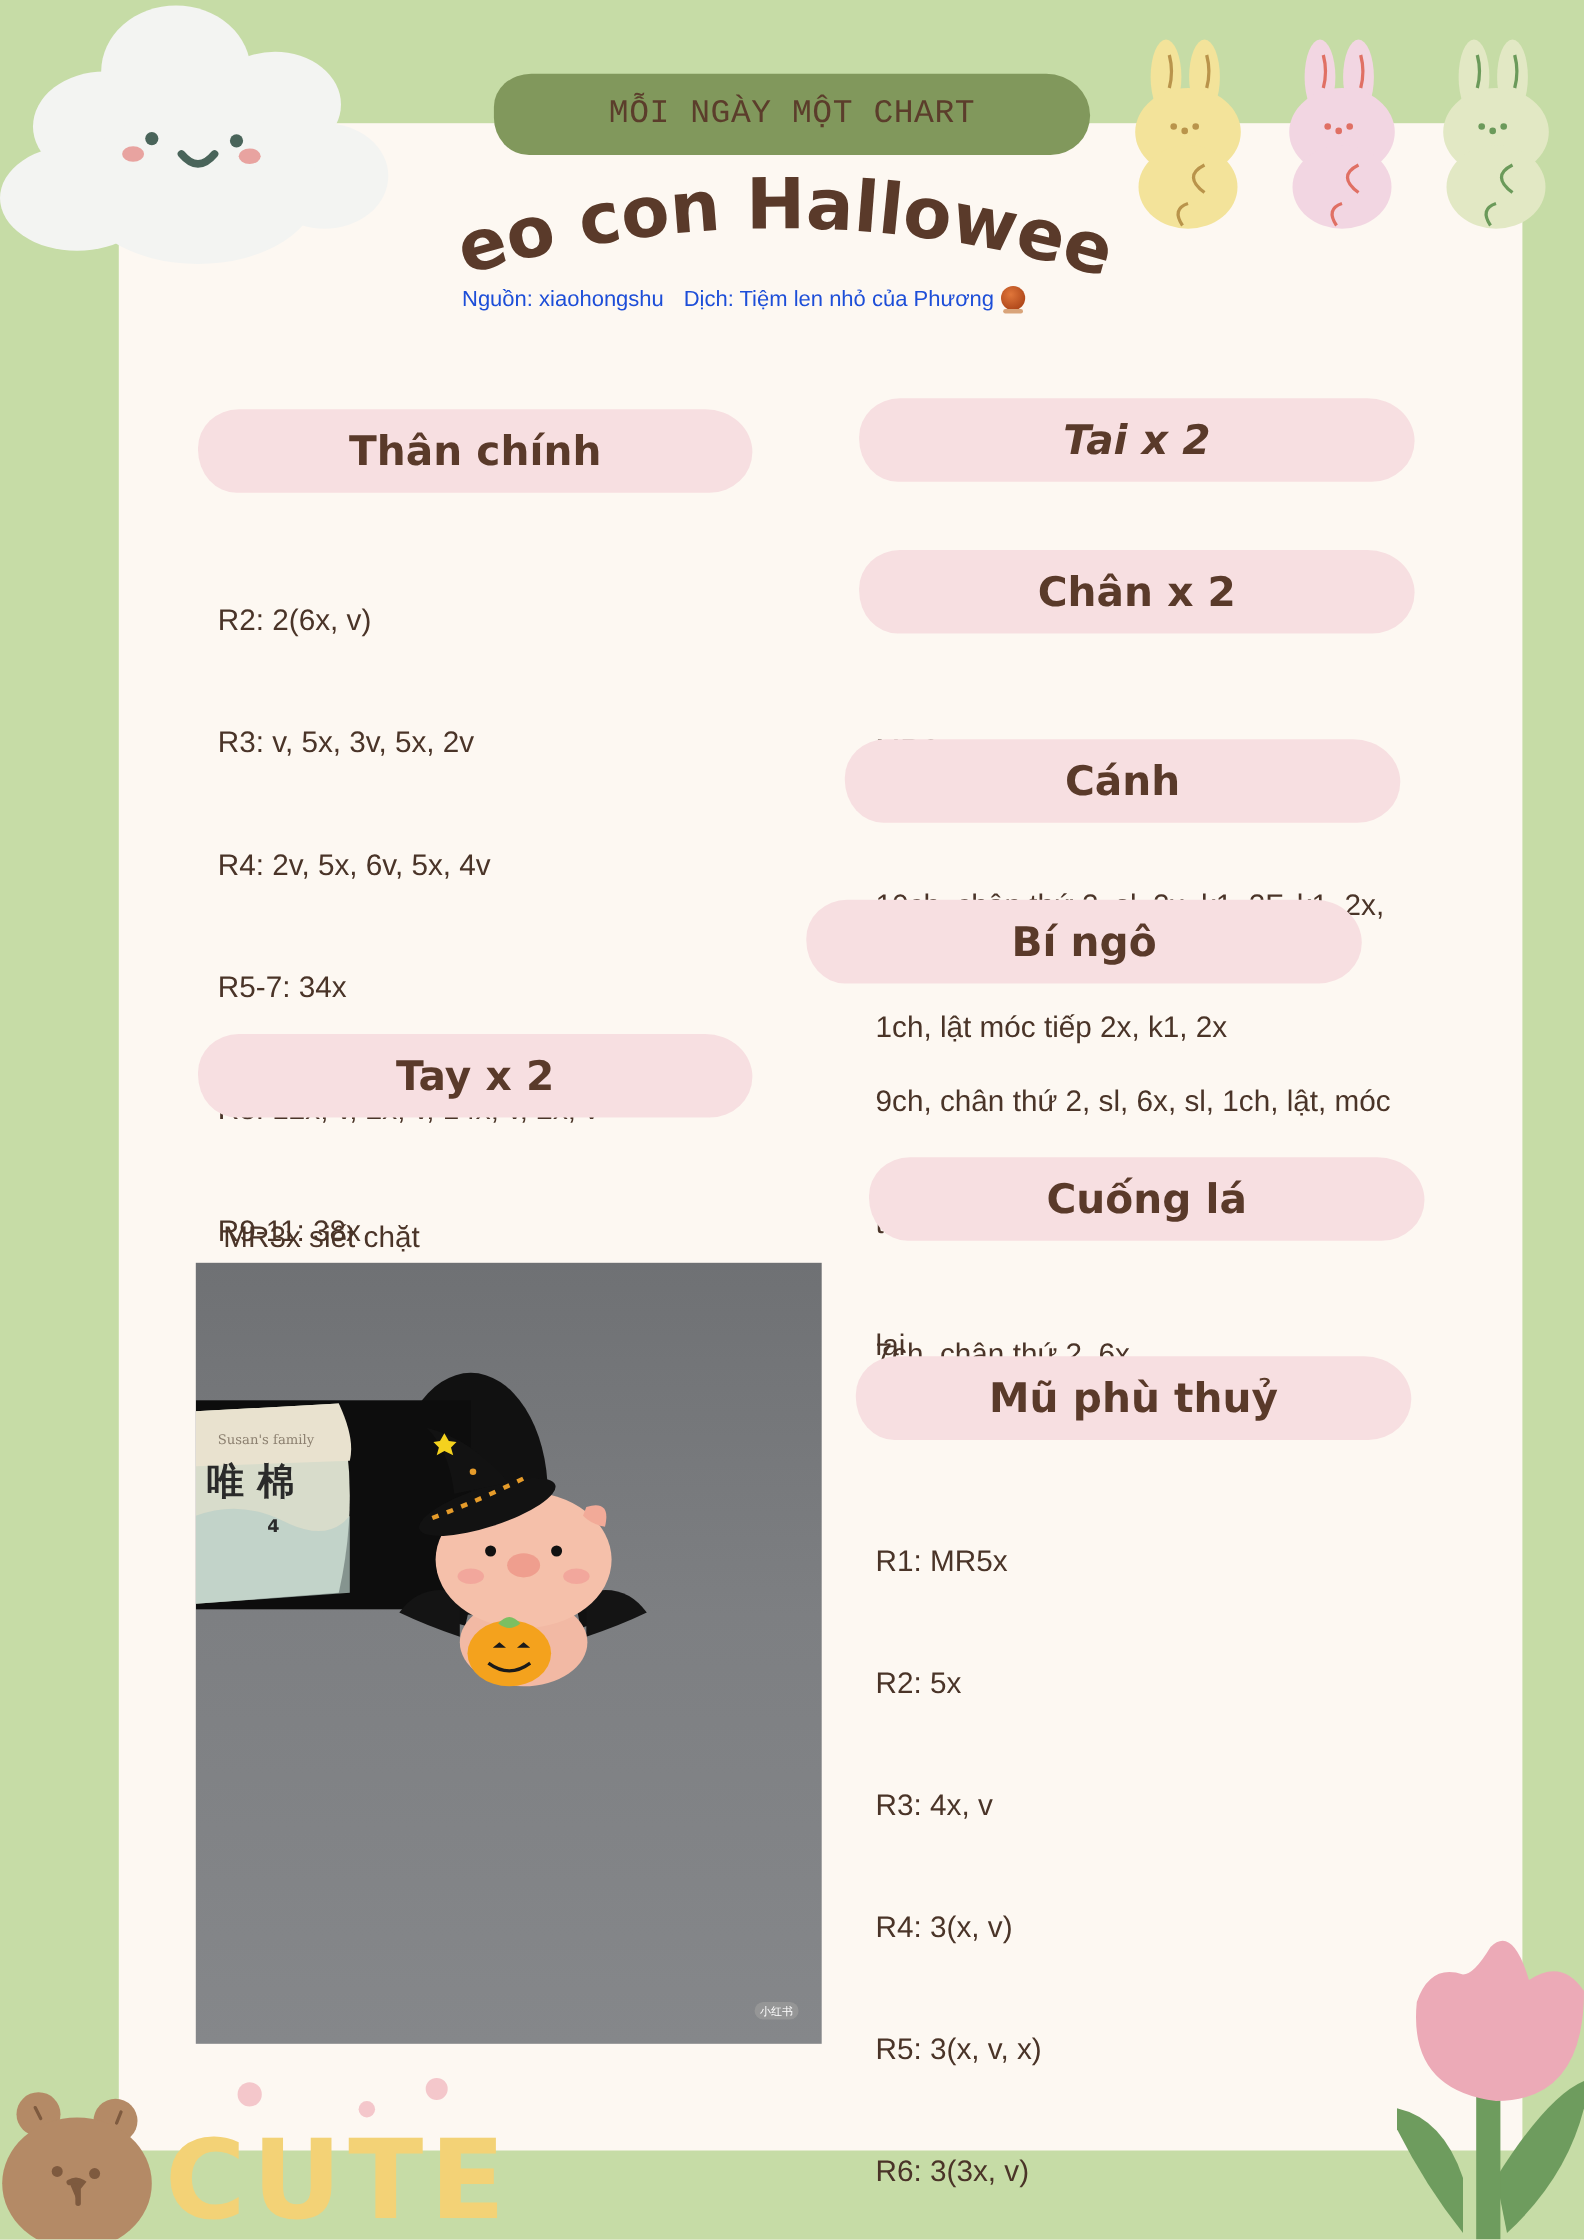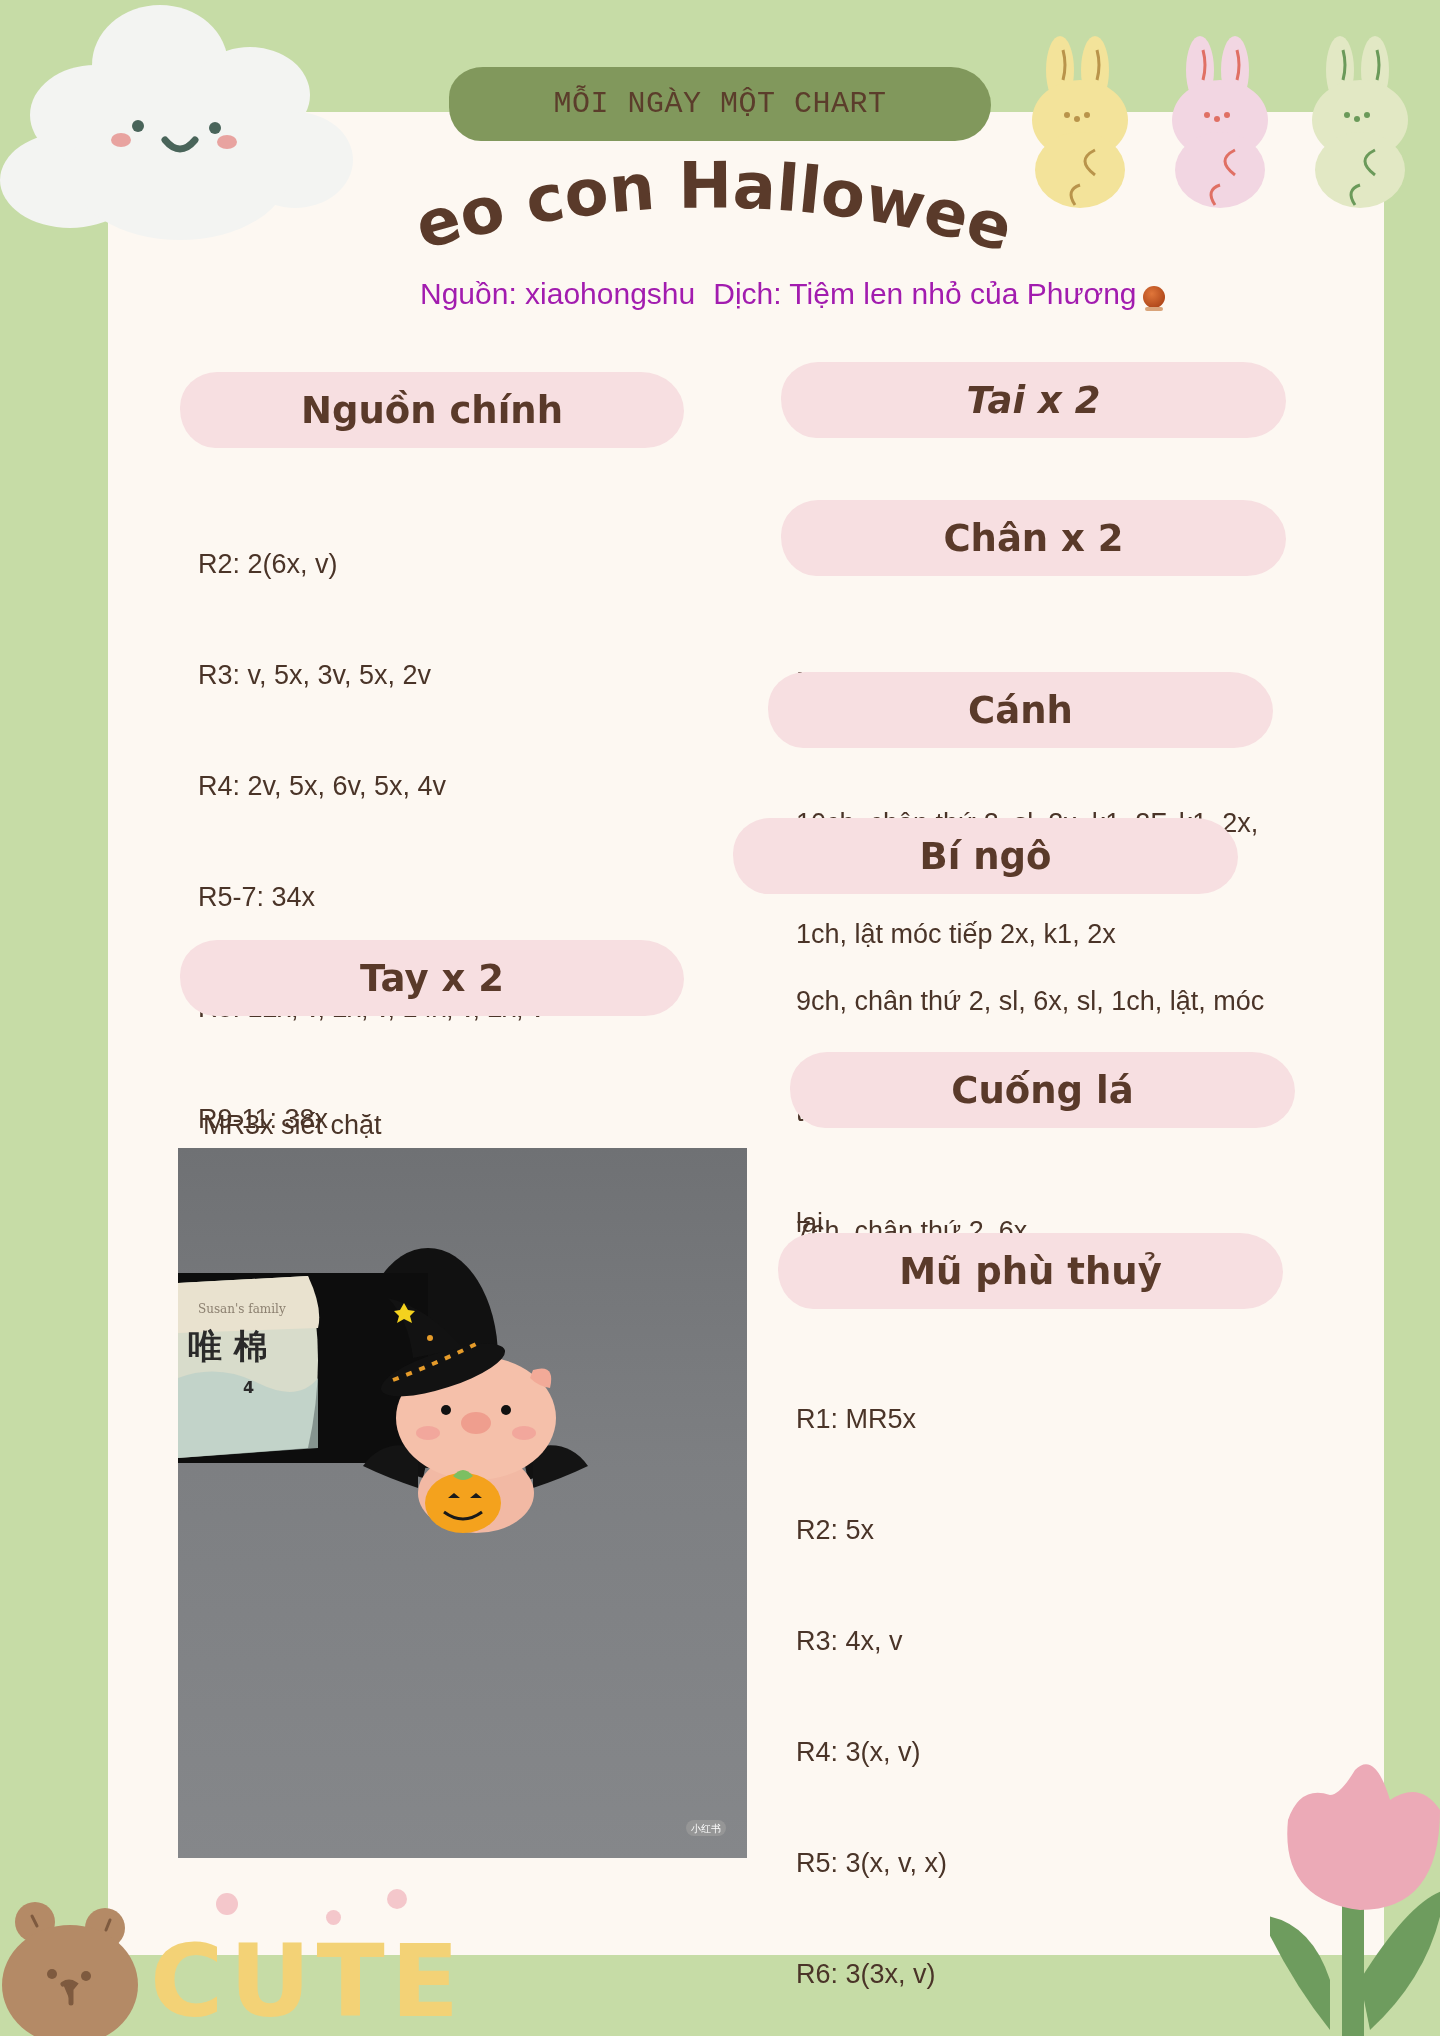--- a/index.html
+++ b/index.html
@@ -25,22 +25,22 @@
   }
   .title {
     position: absolute; left: 380px; top: 150px; width: 660px; height: 120px;
     z-index: 3;
   }
   .title svg text {
     font-family: "DejaVu Sans", "Liberation Sans", sans-serif;
     font-weight: bold; font-size: 64px; fill: #5a3a2a;
   }
   .subtitle {
-    position: absolute; left: 420px; top: 277px; width: 620px;
-    font-size: 30px; color: #a21caf; white-space: nowrap; z-index: 3;
+    position: absolute; left: 420px; top: 260px; width: 620px;
+    font-size: 20px; color: #1d4ed8; white-space: nowrap; z-index: 3;
   }
   .subtitle .gap { display: inline-block; width: 18px; }
   .yarn-ball {
     display: inline-block; width: 22px; height: 22px; border-radius: 50%;
     background: radial-gradient(circle at 40% 35%, #e0763a, #b24a1c 70%);
     vertical-align: -4px; margin-left: 6px; position: relative;
   }
   .yarn-ball::after {
     content: ""; position: absolute; left: 2px; right: 2px; bottom: -3px; height: 4px;
     border-radius: 2px; background: #d9a47a;
@@ -89,21 +89,21 @@
       <textPath href="#arc" startOffset="50%">Heo con Halloween</textPath>
     </text>
   </svg>
 </div>
 
 <div class="subtitle">
   <span>Nguồn: xiaohongshu</span><span class="gap"></span><span>Dịch: Tiệm len nhỏ của Phương</span><span class="yarn-ball"></span>
 </div>
 
 <div class="pill" style="left:180px; top:372px; width:504px;">
-  <span>Nguồn chính</span>
+  <span>Thân chính</span>
 </div>
 <div class="txt" style="left:198px; top:472px;">
   <div>R2: 2(6x, v)</div>
   <div>R3: v, 5x, 3v, 5x, 2v</div>
   <div>R4: 2v, 5x, 6v, 5x, 4v</div>
   <div>R5-7: 34x</div>
   <div>R8: 12x, v, 2x, v, 14x, v, 2x, v</div>
   <div>R9-11: 38x</div>
   <div>R12: a, 12x, 3a, 14x, 2a</div>
   <div>R13: a, 8x, 4a, 8x, 3a</div>

